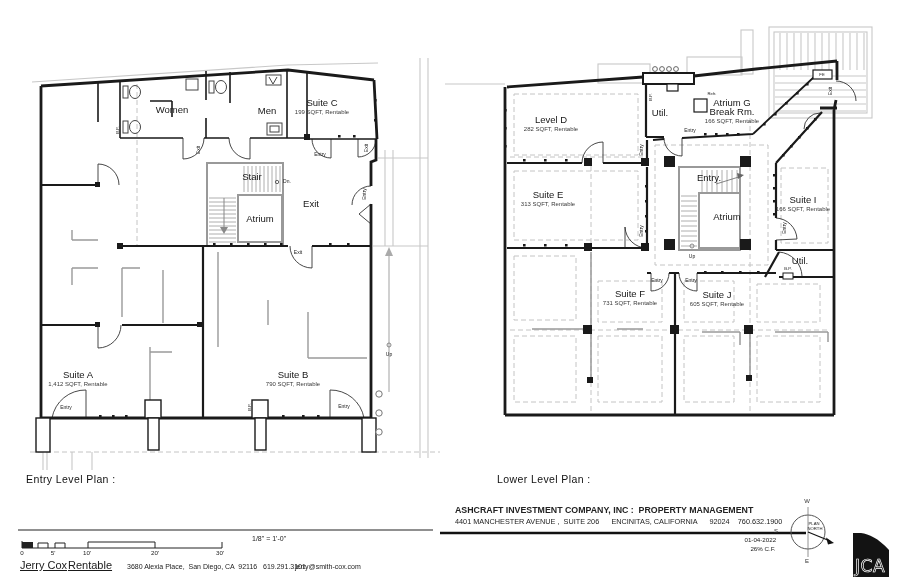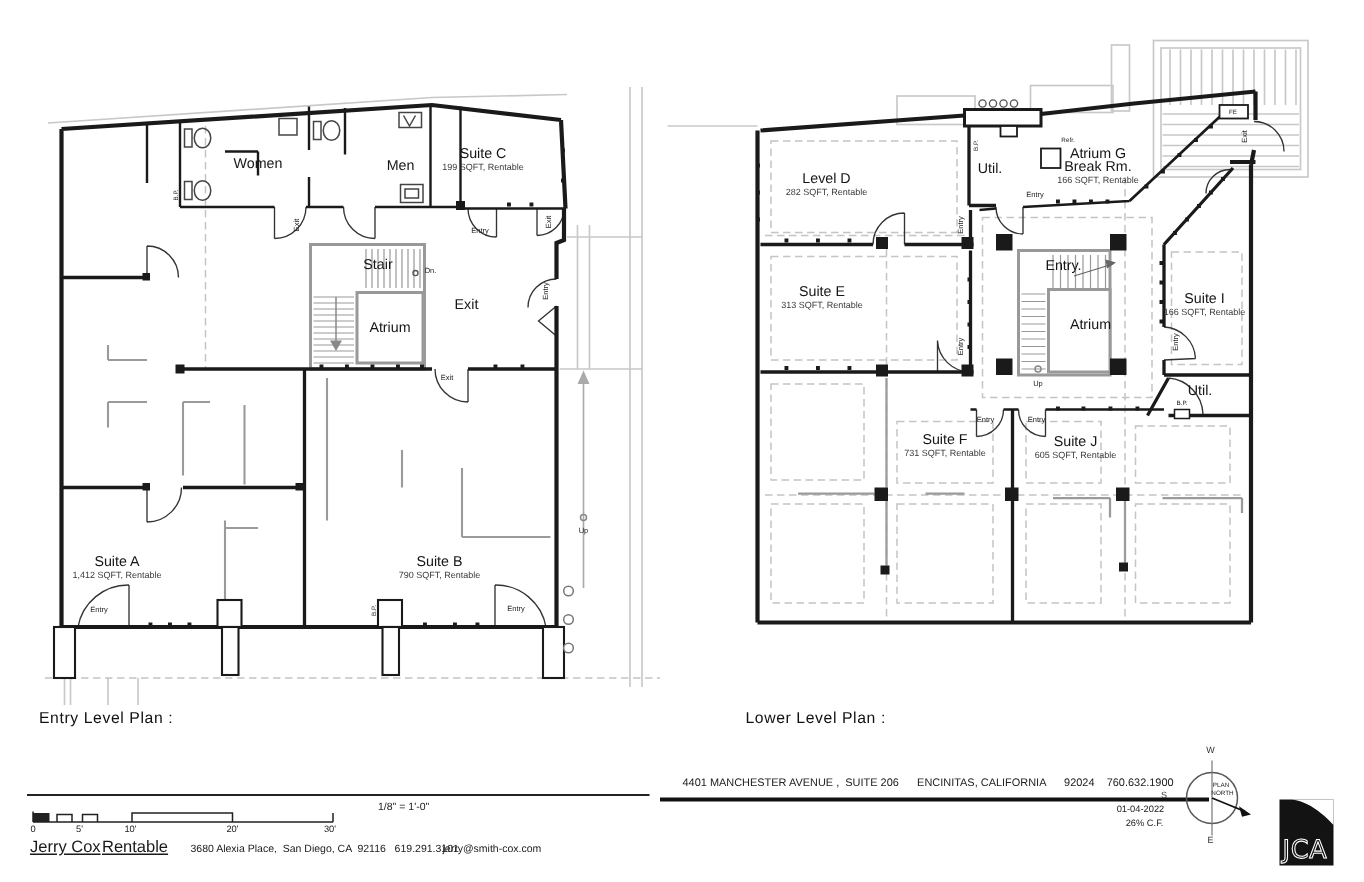--- a/index.html
+++ b/index.html
@@ -272,20 +272,21 @@
   <span class="lab tick" style="left:87px;top:550px">10'</span>
   <span class="lab tick" style="left:155px;top:550px">20'</span>
   <span class="lab tick" style="left:220px;top:550px">30'</span>
   <span class="lab scale-note" style="left:252px;top:535px">1/8" = 1'-0"</span>
 
   <span class="lab arch-name" style="left:20px;top:560px">Jerry Cox</span>
   <span class="lab arch-name" style="left:68px;top:560px">Rentable</span>
   <span class="lab arch-addr" style="left:127px;top:563px">3680 Alexia Place,  San Diego, CA  92116   619.291.3101</span>
   <span class="lab arch-addr" style="left:295px;top:563px">jerry@smith-cox.com</span>
 
+  <span class="lab company1" style="left:455px;top:506px">ASHCRAFT INVESTMENT COMPANY, INC :  PROPERTY MANAGEMENT</span>
   <span class="lab company2" style="left:455px;top:518px">4401 MANCHESTER AVENUE ,  SUITE 206      ENCINITAS, CALIFORNIA      92024    760.632.1900</span>
   <span class="lab daterow" style="right:133px;top:537px">01-04-2022</span>
   <span class="lab daterow" style="right:133px;top:546px">26% C.F.</span>
 
   <span class="lab cletter" style="left:807px;top:501px">W</span>
   <span class="lab cletter" style="left:776px;top:531px">S</span>
   <span class="lab cletter" style="left:807px;top:561px">E</span>
   <span class="lab micro" style="left:814px;top:524px">PLAN</span>
   <span class="lab micro" style="left:815px;top:529px">NORTH</span>
 

